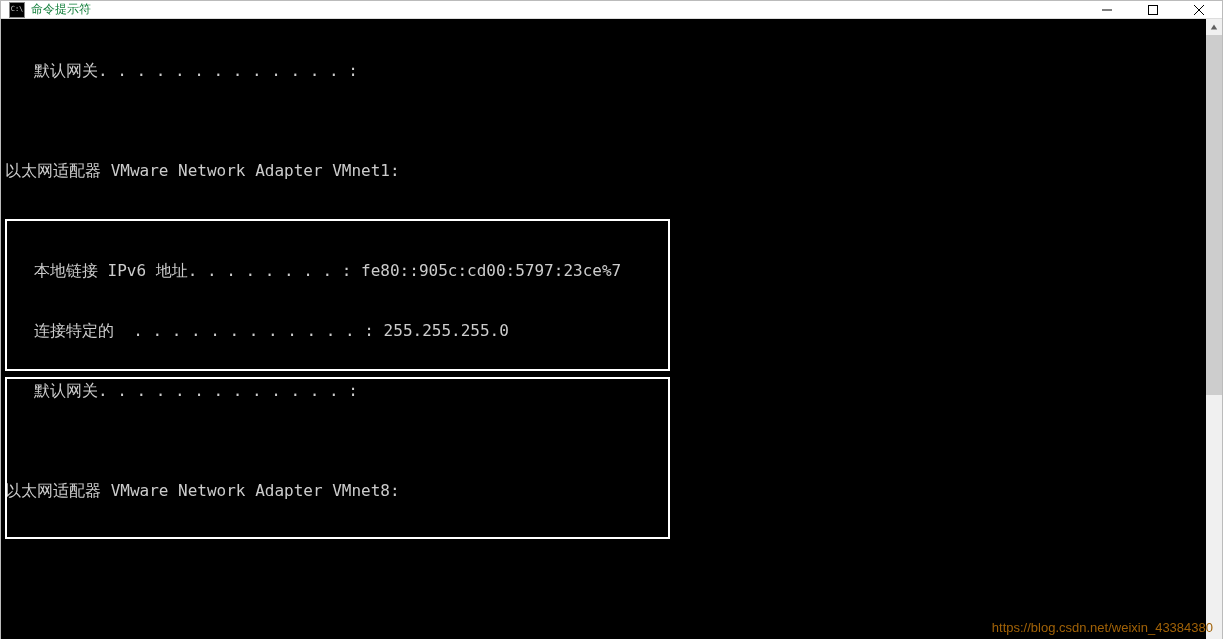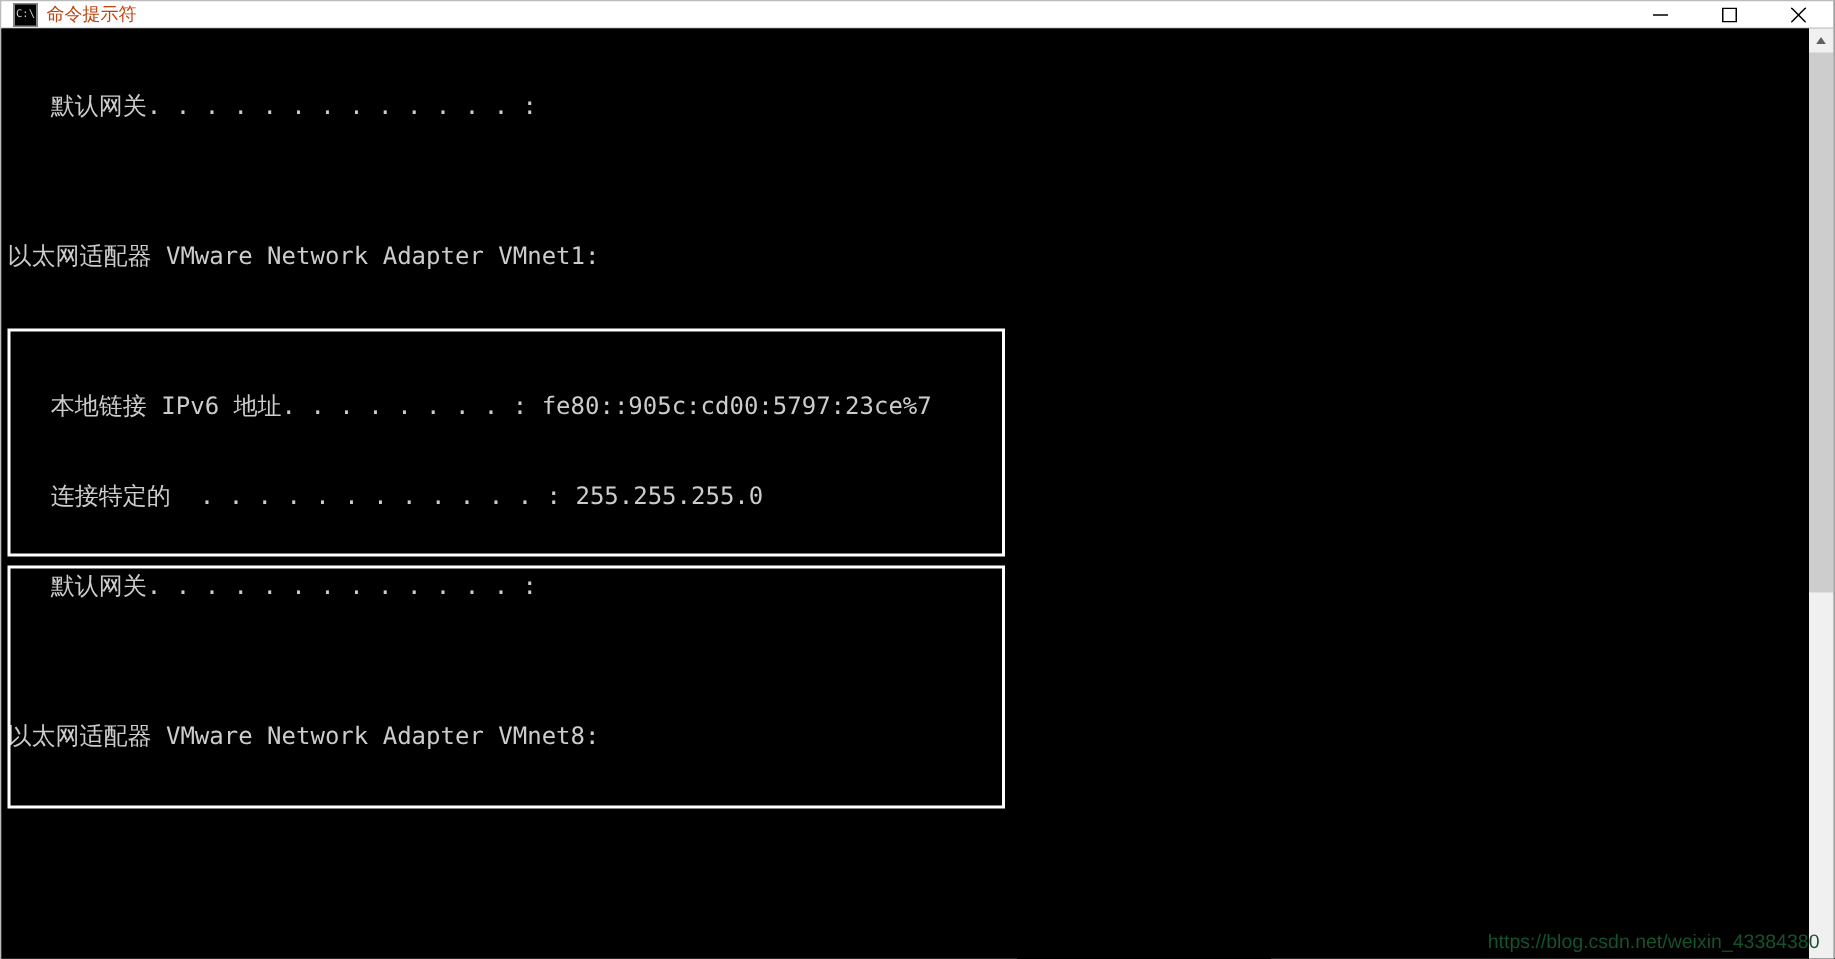--- a/index.html
+++ b/index.html
@@ -42,21 +42,21 @@
       justify-content: center;
     }
     .titlebar-icon-text {
       color: #ccc;
       font-size: 7px;
       font-family: monospace;
       line-height: 1;
     }
     .titlebar-title {
       font-size: 12px;
-      color: #c2410c;
+      color: #15803d;
       flex: 1;
     }
     .window-controls {
       display: flex;
       height: 100%;
     }
     .win-btn {
       width: 46px;
       height: 100%;
       display: flex;
@@ -132,21 +132,21 @@
       left: 4px;
       top: 358px;
       width: 665px;
       height: 162px;
       pointer-events: none;
     }
     .watermark {
       position: absolute;
       bottom: 4px;
       right: 10px;
-      color: #14532d;
+      color: #a16207;
       font-size: 13px;
       font-family: Arial, sans-serif;
     }
   </style>
 </head>
 <body>
 
 <div class="window">
   <div class="titlebar">
     <div class="titlebar-icon">

